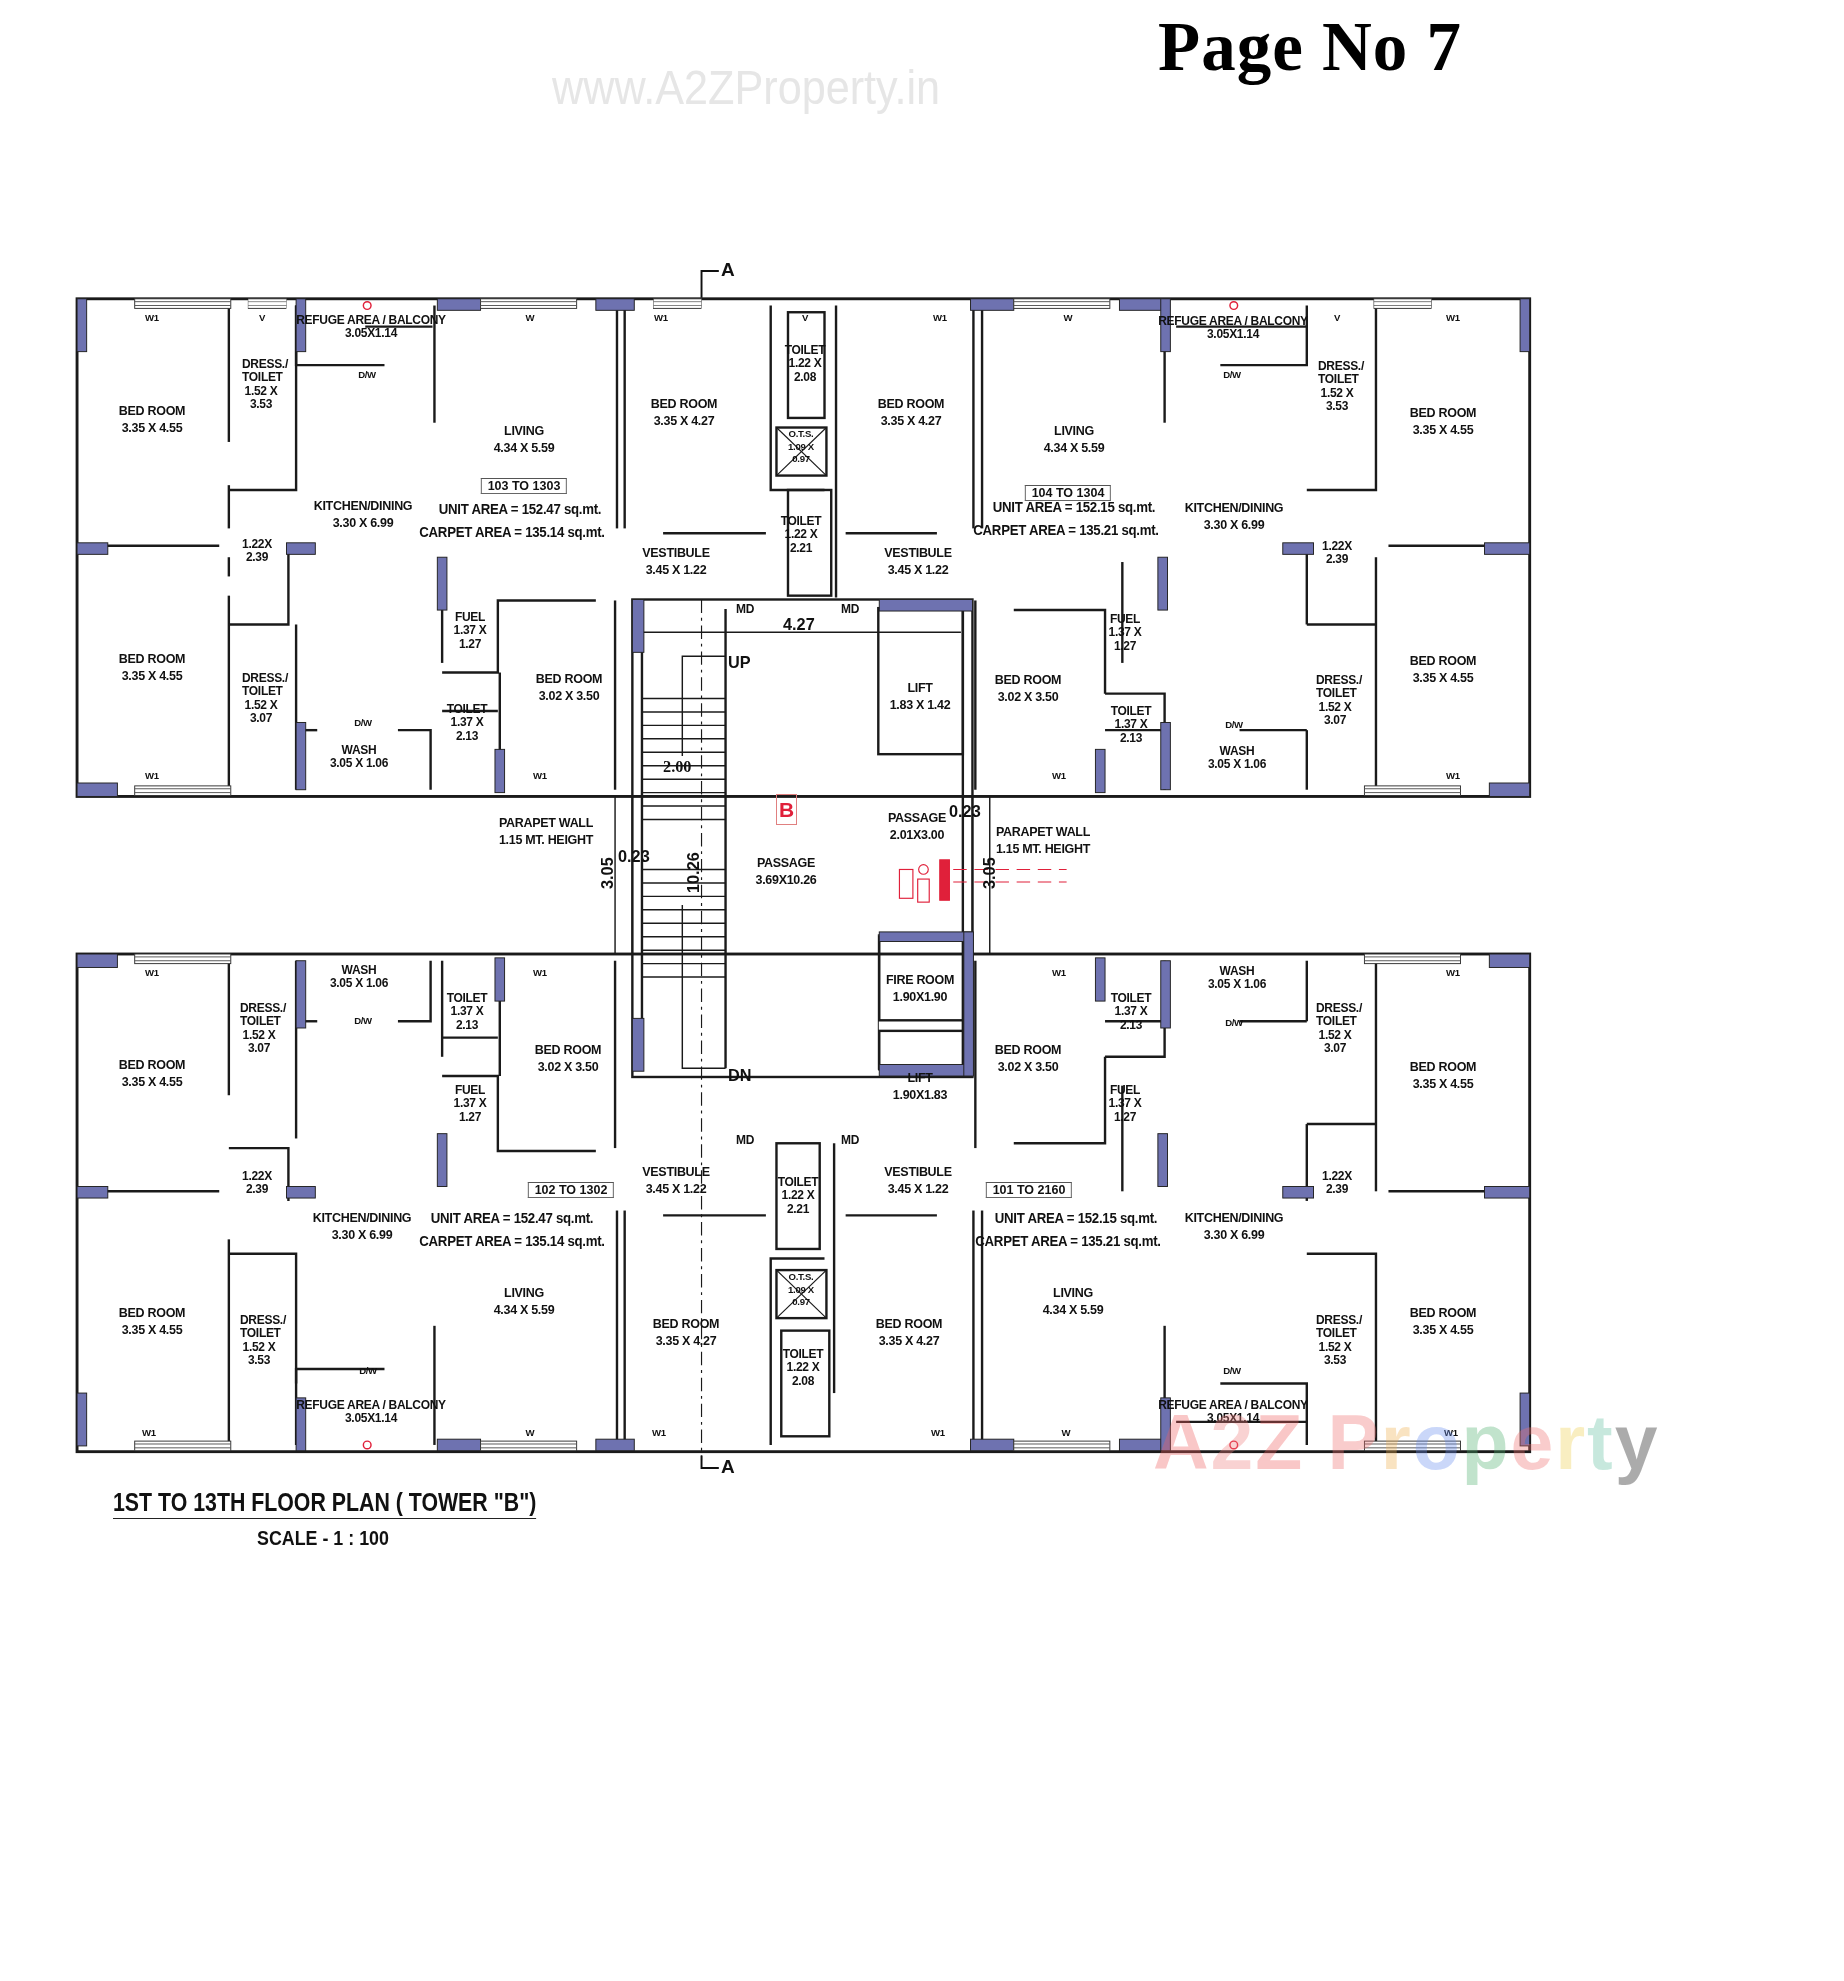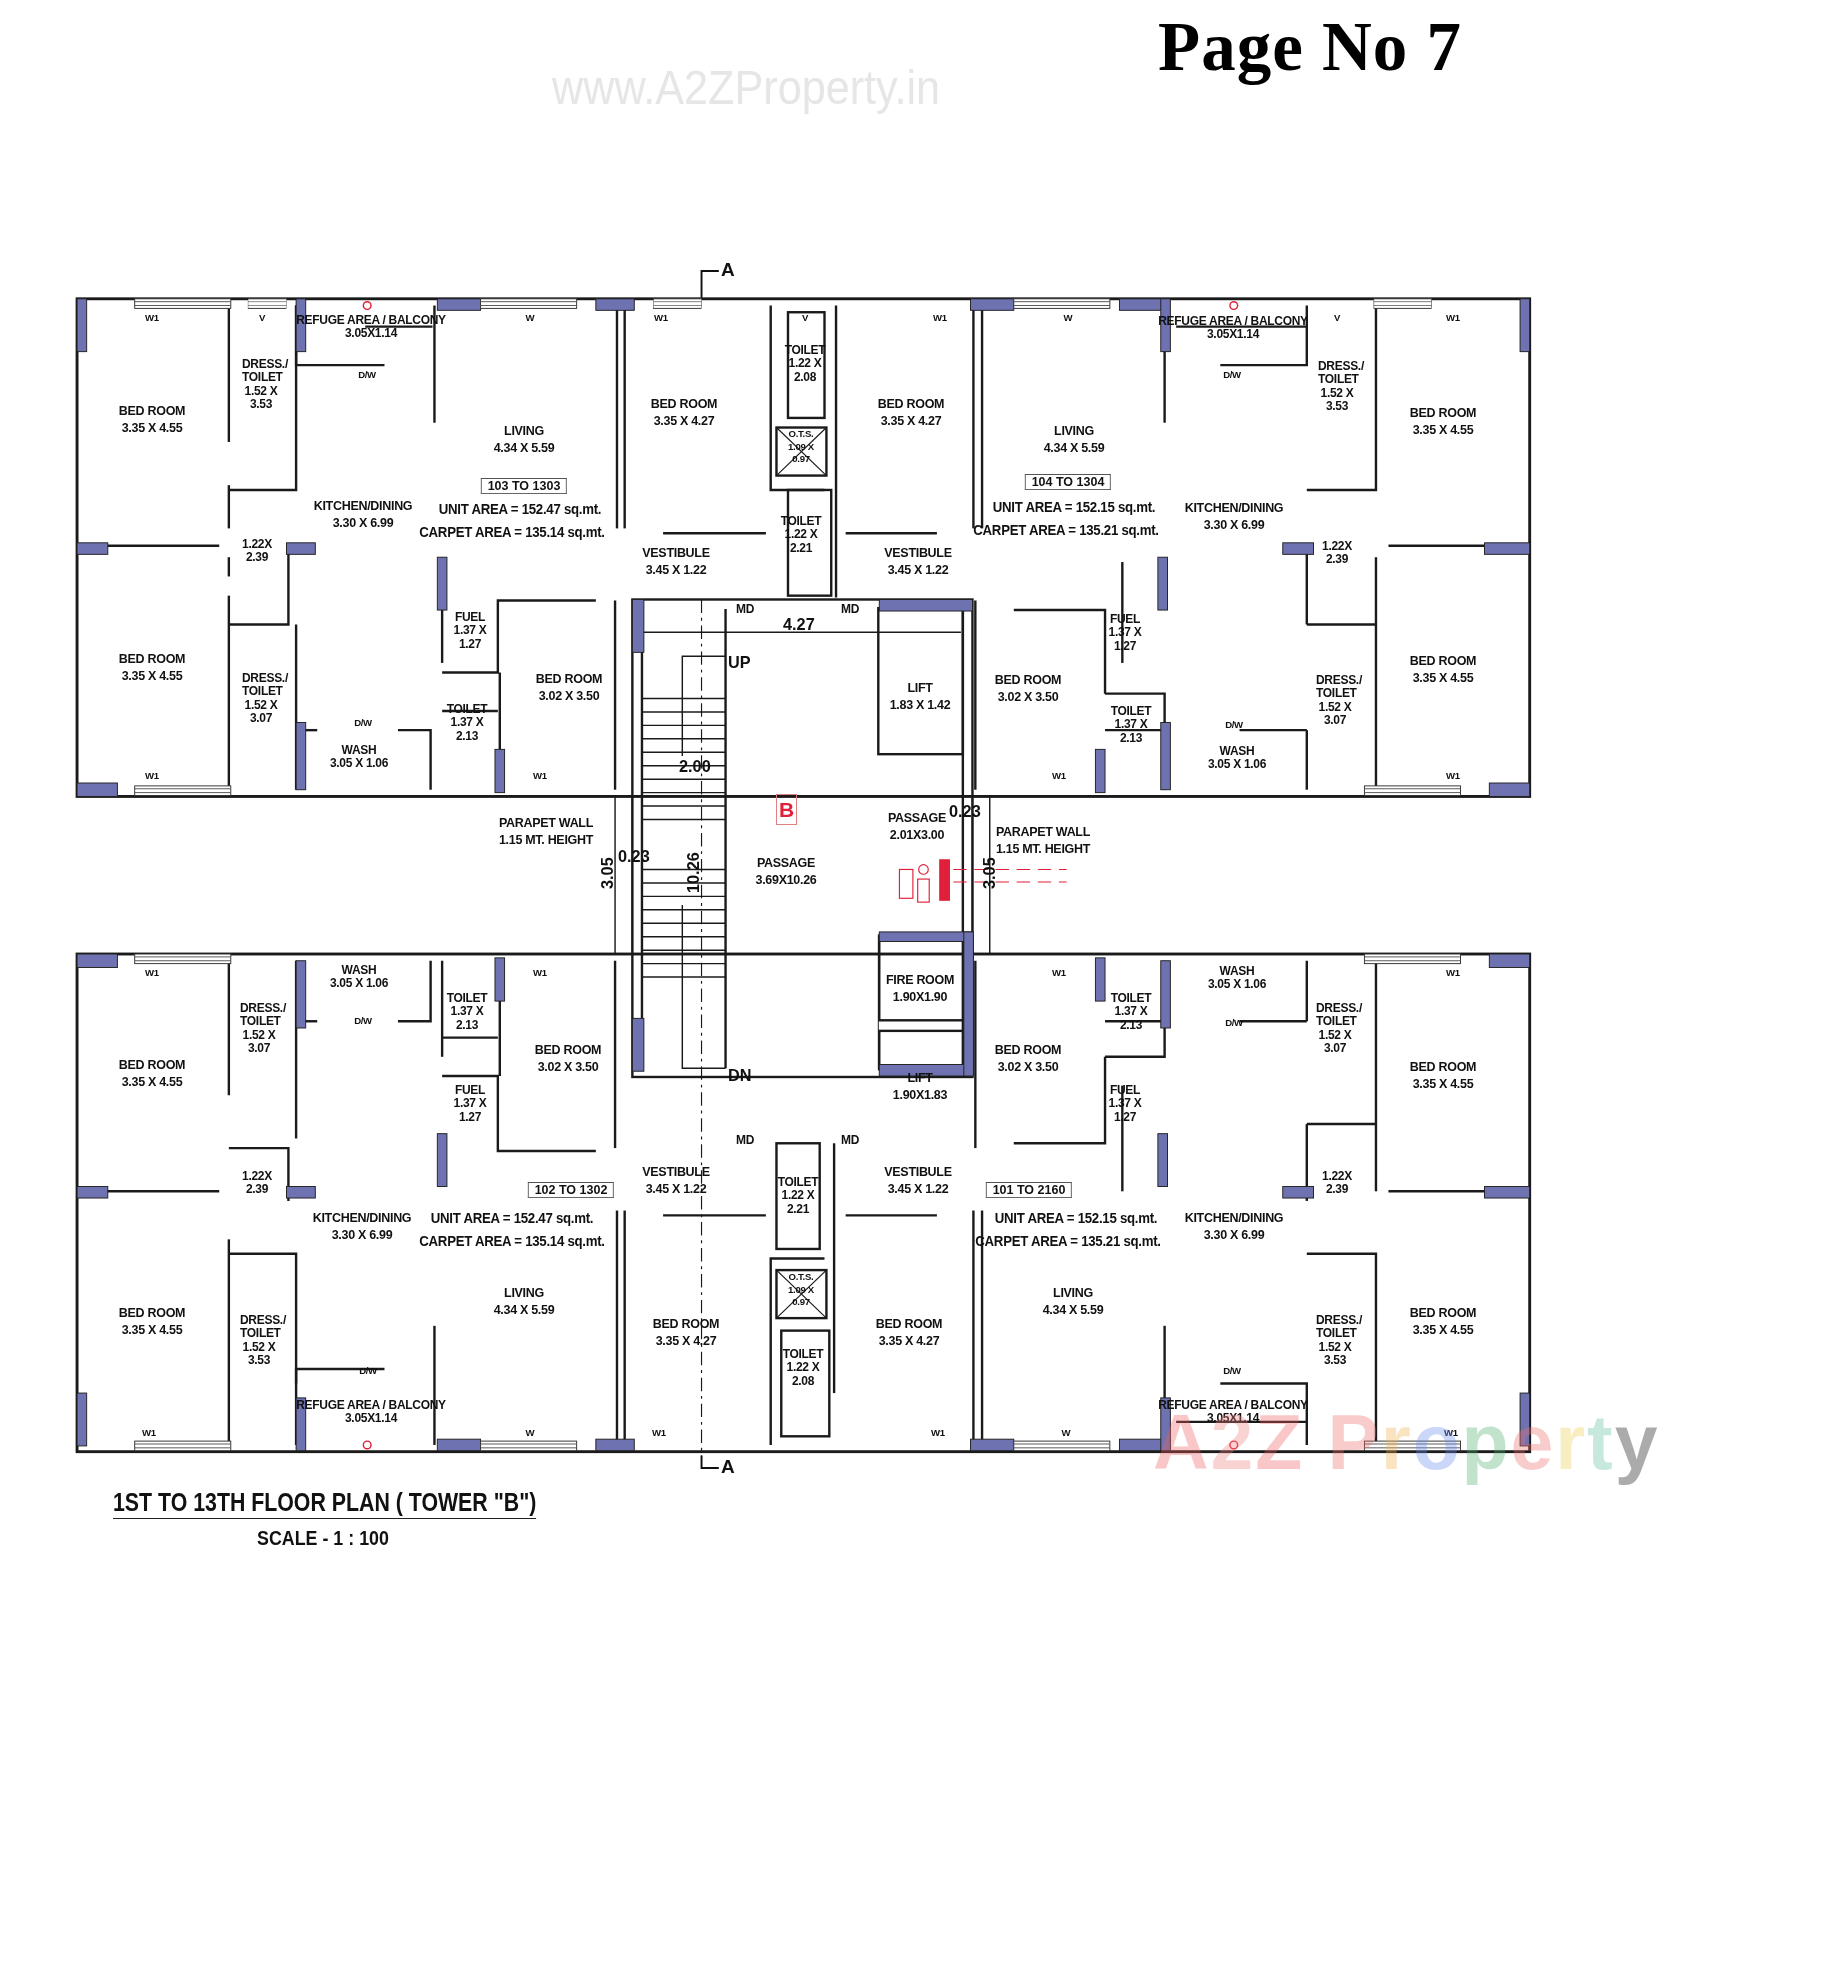--- a/index.html
+++ b/index.html
@@ -375,21 +375,21 @@
       <div>3.53</div>
     </div>
   <div class="lbl sm" style="left:1233px;top:315px;">
       <div>REFUGE AREA / BALCONY</div>
       <div>3.05X1.14</div>
     </div>
   <div class="lbl" style="left:1074px;top:423px;">
       <div>LIVING</div>
       <div>4.34 X 5.59</div>
     </div>
-  <div class="unitno" style="left:1068px;top:474px;text-align:right;">104 TO 1304</div>
+  <div class="unitno" style="left:1068px;top:485px;text-align:right;">104 TO 1304</div>
   <div class="lbl area" style="left:1074px;top:496px;">UNIT AREA = 152.15 sq.mt.</div>
   <div class="lbl area" style="left:1066px;top:519px;">CARPET AREA  = 135.21 sq.mt.</div>
   <div class="lbl" style="left:1234px;top:500px;">
       <div>KITCHEN/DINING</div>
       <div>3.30 X 6.99</div>
     </div>
   <div class="lbl sm" style="left:1337px;top:540px;">
       <div>1.22X</div>
       <div>2.39</div>
     </div>
@@ -430,21 +430,21 @@
     </div>
 </div>
 
 <div>
   <div class="lbl sm" style="left:745px;top:603px;">MD</div>
   <div class="lbl sm" style="left:850px;top:603px;">MD</div>
   <div class="lbl sm" style="left:745px;top:1134px;">MD</div>
   <div class="lbl sm" style="left:850px;top:1134px;">MD</div>
   <div class="dim" style="left:783px;top:615px;">4.27</div>
   <div class="dim" style="left:728px;top:653px;">UP</div>
-  <div class="dim" style="left:679px;top:757px;">2.00</div>
+  <div class="dim" style="left:663px;top:757px;font-family:Liberation Serif, serif;">2.00</div>
   <div class="dim" style="left:728px;top:1066px;">DN</div>
   <div class="dim rot" style="left:684px;top:893px;">10.26</div>
   <div class="tower-tag">B</div>
   <div class="lbl" style="left:786px;top:855px;">
       <div>PASSAGE</div>
       <div>3.69X10.26</div>
     </div>
   <div class="lbl" style="left:917px;top:810px;">
       <div>PASSAGE</div>
       <div>2.01X3.00</div>

